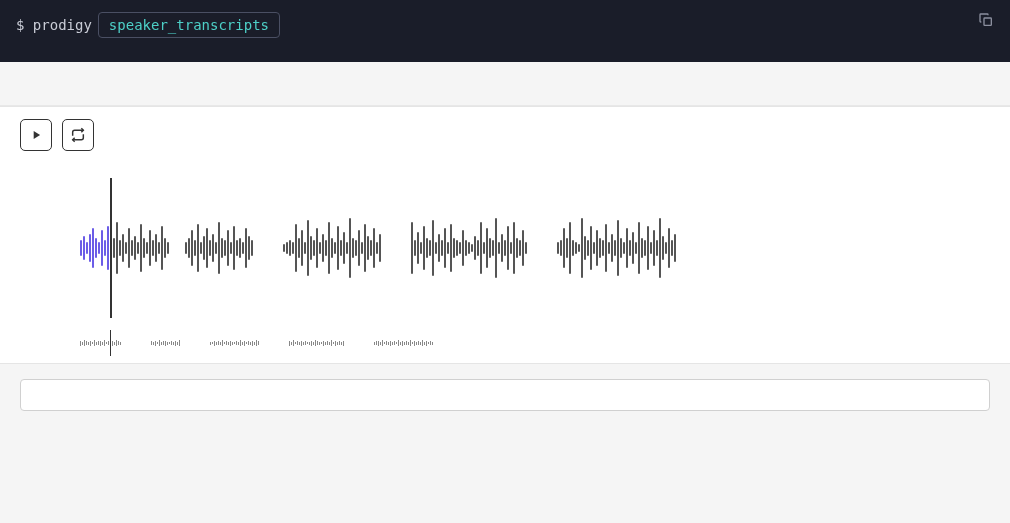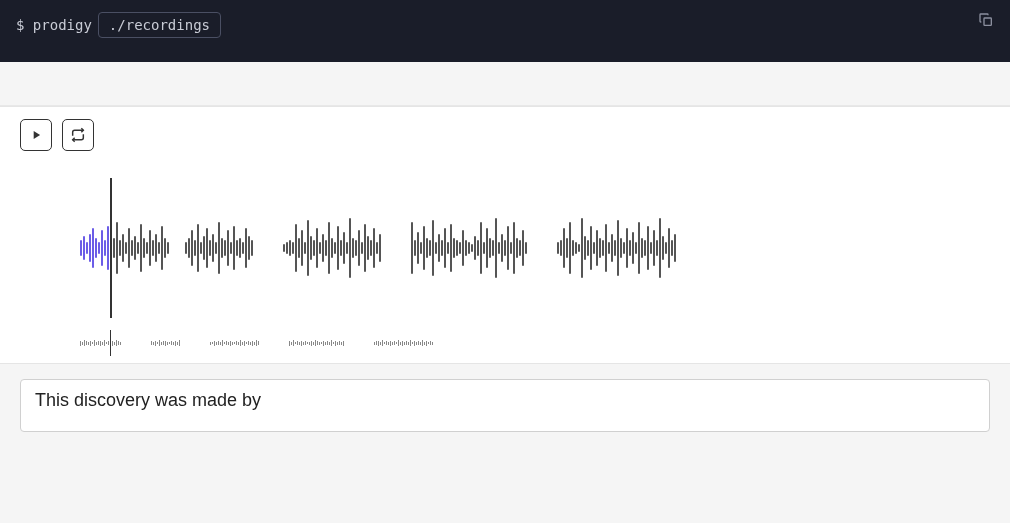--- a/index.html
+++ b/index.html
@@ -154,21 +154,21 @@
 
 <div class="terminal">
   <div class="copy-icon">
     <svg width="16" height="16" viewBox="0 0 24 24" fill="none" stroke="currentColor" stroke-width="2">
       <rect x="9" y="9" width="11" height="11" rx="1"></rect>
       <path d="M5 15H4a1 1 0 0 1-1-1V4a1 1 0 0 1 1-1h10a1 1 0 0 1 1 1v1"></path>
     </svg>
   </div>
   <div class="command-line">
     <span class="prompt">$ prodigy</span>
-    <span class="cmd-part">./recordings</span>
+    <span class="cmd-part cmd-accent">speaker_transcripts</span>
   </div>
 </div>
 
 <div style="height:44px;background:#f5f5f5;border-bottom:1px solid #e8e8e8"></div>
 
 <div class="content-area">
   <div class="controls">
     <div class="ctrl-btn">
       <svg width="14" height="14" viewBox="0 0 24 24" fill="#333">
           <path d="M8 5v14l11-7z"></path>
@@ -484,14 +484,13 @@
           <div class="mini-bar" style="height: 5px;"></div>
           <div class="mini-bar" style="height: 2px;"></div>
           <div class="mini-bar" style="height: 4px;"></div>
           <div class="mini-bar" style="height: 3px;"></div>
         </div>
     </div>
   </div>
 </div>
 
 <div class="transcript-box">
-  <input class="transcript-text" value="This discovery was made by" style="">
 </div>
 
 </body></html>

